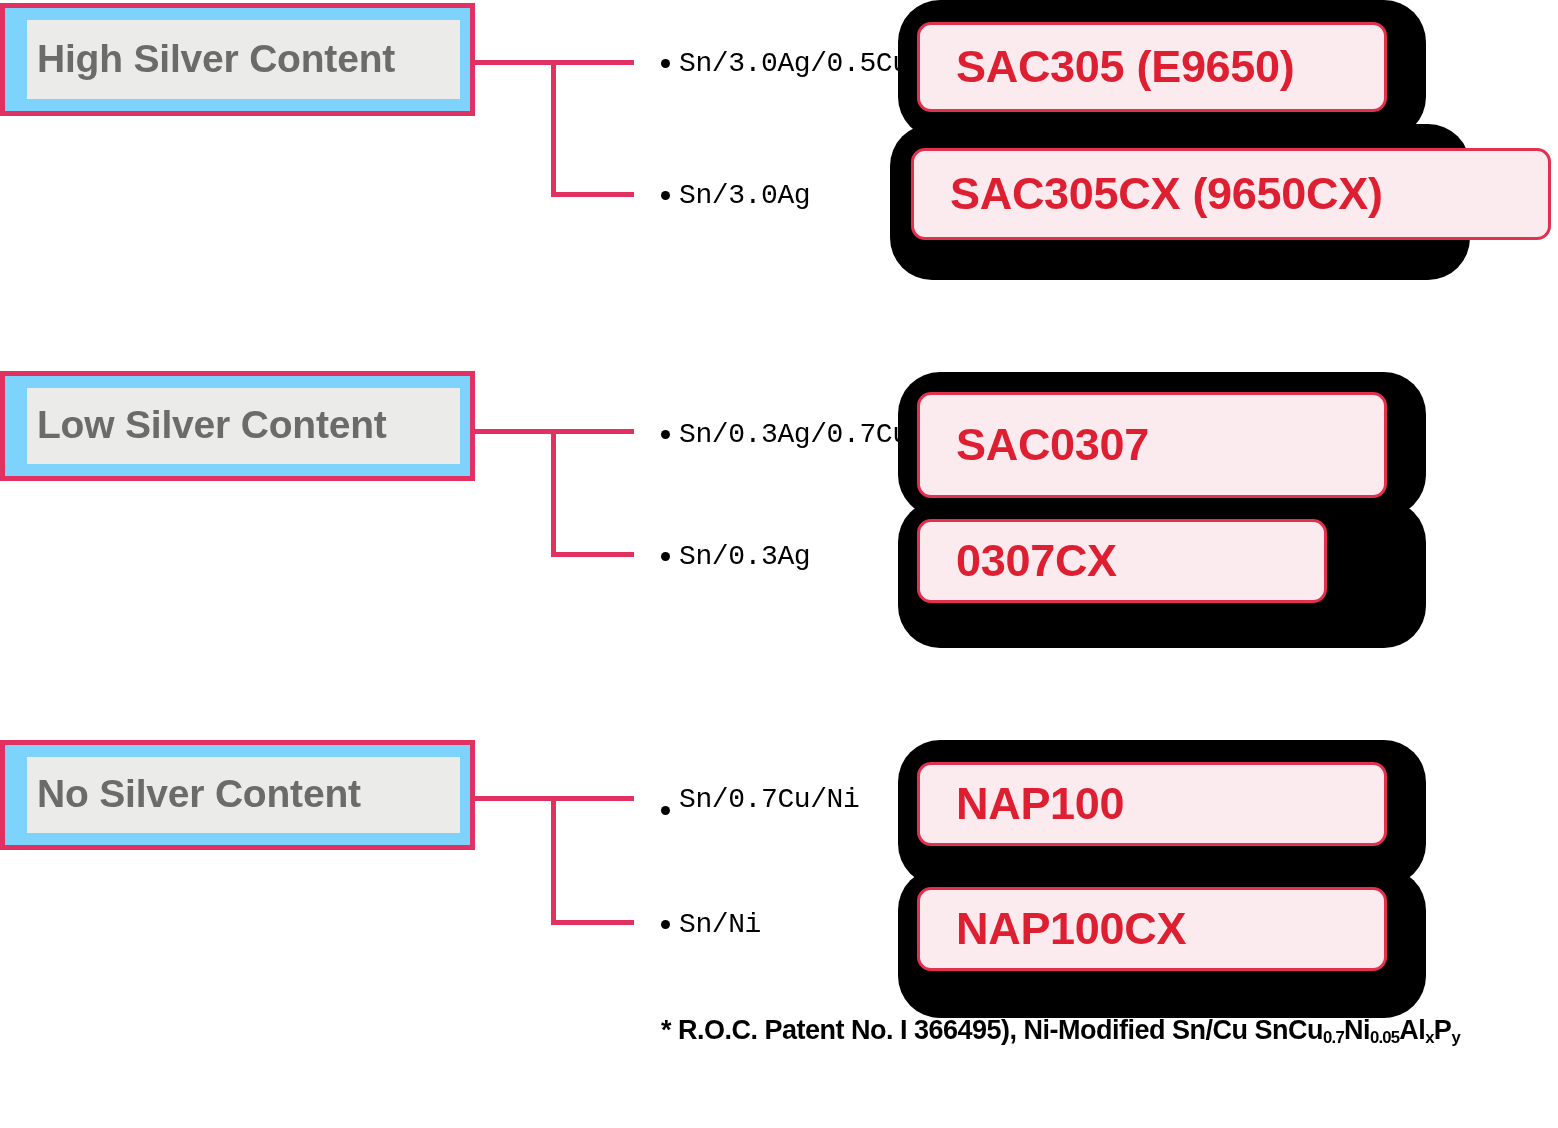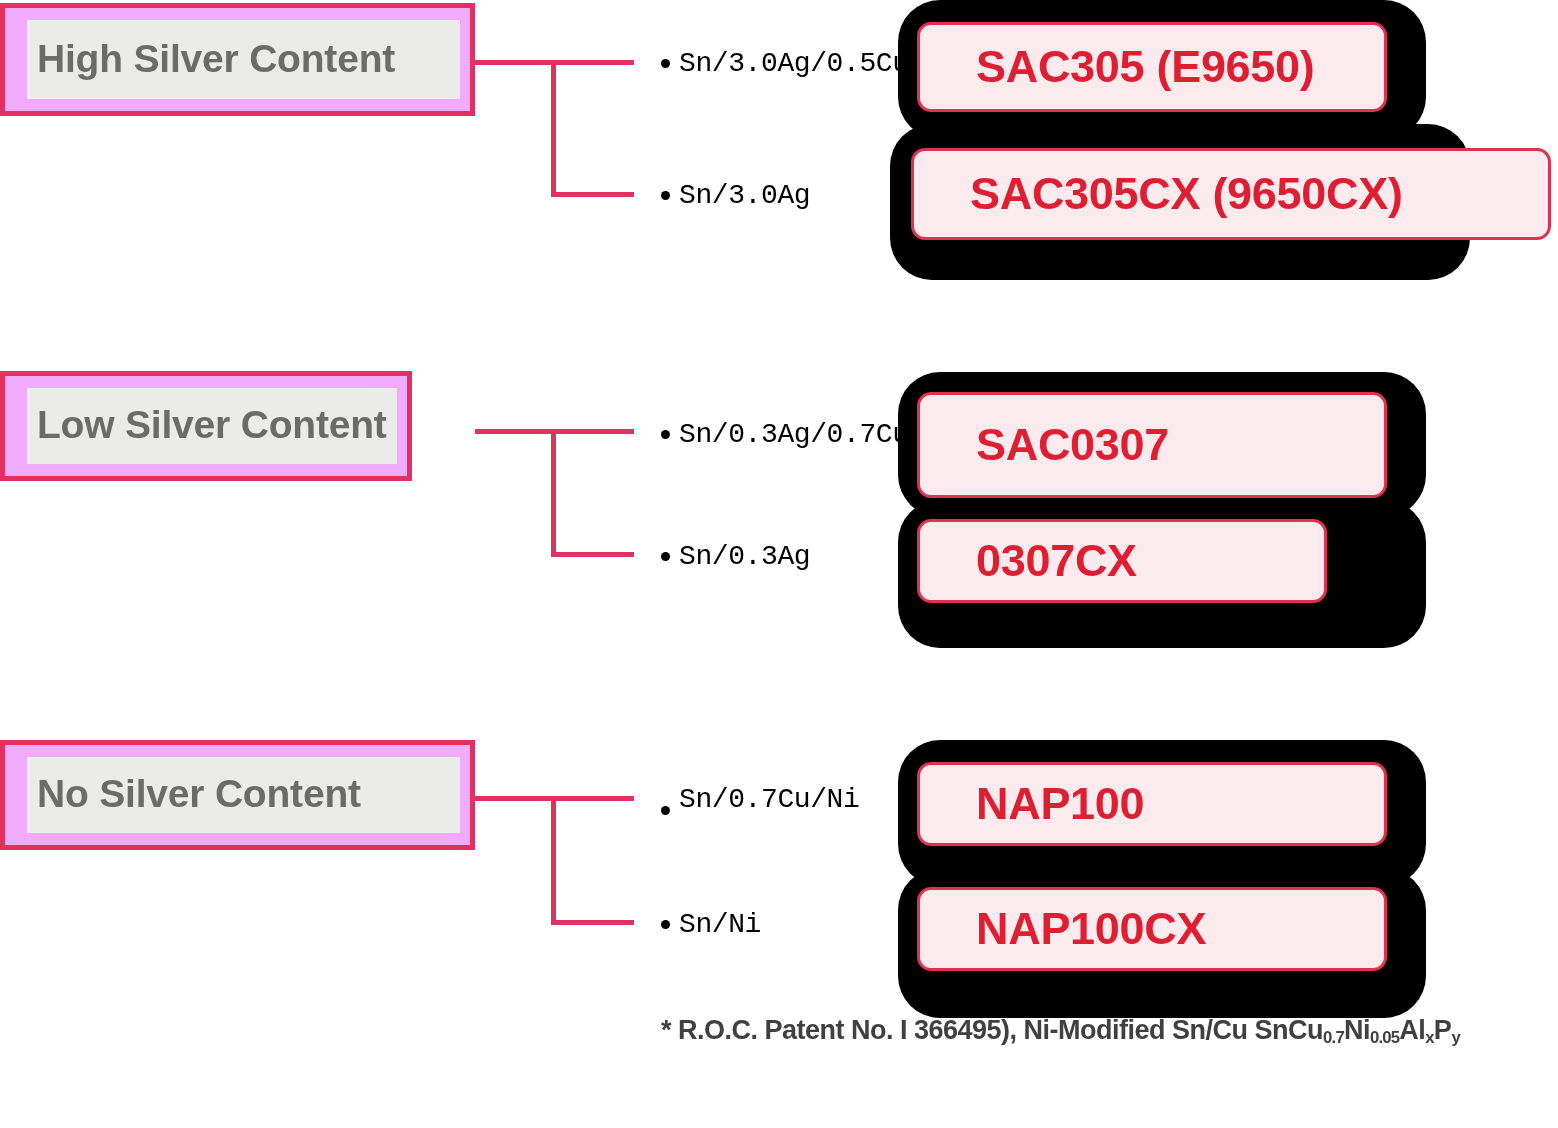--- a/index.html
+++ b/index.html
@@ -17,21 +17,21 @@
     height: 1128px;
     background: #ffffff;
     overflow: hidden;
   }
 
   
   .cat-box {
     position: absolute;
     box-sizing: border-box;
     border: 5px solid #e23160;
-    background: #f0abfc;
+    background: #7dd3fc;
   }
   .cat-fill {
     position: absolute;
     left: 22px;
     right: 10px;
     top: 12px;
     bottom: 12px;
     background: #ebebe9;
   }
   .cat-text {
@@ -94,30 +94,30 @@
     border: 3px solid #e2314f;
     border-radius: 14px;
     display: flex;
     align-items: center;
   }
   .prod-text {
     font-size: 45px;
     font-weight: bold;
     color: #de1f32;
     white-space: nowrap;
-    padding-left: 56px;
+    padding-left: 36px;
     letter-spacing: -0.3px;
   }
 
   
   .footnote {
     position: absolute;
     font-size: 27px;
     font-weight: bold;
-    color: #404040;
+    color: #000000;
     white-space: nowrap;
     letter-spacing: -0.5px;
   }
   .footnote sub {
     font-size: 0.62em;
     vertical-align: baseline;
     position: relative;
     top: 0.22em;
     letter-spacing: -0.8px;
   }
@@ -151,21 +151,21 @@
   <div class="prod-box" style="left:917px; top:22px; width:470px; height:90px;">
     <span class="prod-text">SAC305 (E9650)</span>
   </div>
   <div class="prod-box" style="left:911px; top:148px; width:640px; height:92px;">
     <span class="prod-text">SAC305CX (9650CX)</span>
   </div>
 
   <div class="shadow-blob" style="left:898px; top:372px; width:528px; height:145px;"></div>
   <div class="shadow-blob" style="left:898px; top:500px; width:528px; height:148px;"></div>
 
-  <div class="cat-box" style="left:0px; top:371px; width:412px; height:110px;">
+  <div class="cat-box" style="left:0px; top:371px; width:475px; height:110px;">
     <div class="cat-fill"></div>
     <div class="cat-text">Low Silver Content</div>
   </div>
 
   <div class="line-h" style="left:475px; top:429px; width:159px;"></div>
   <div class="line-v" style="left:551px; top:429px; height:128px;"></div>
   <div class="line-h" style="left:551px; top:552px; width:83px;"></div>
 
   <div class="bullet-row" style="left:661px; top:419px;">
     <span class="bullet-dot"></span>

